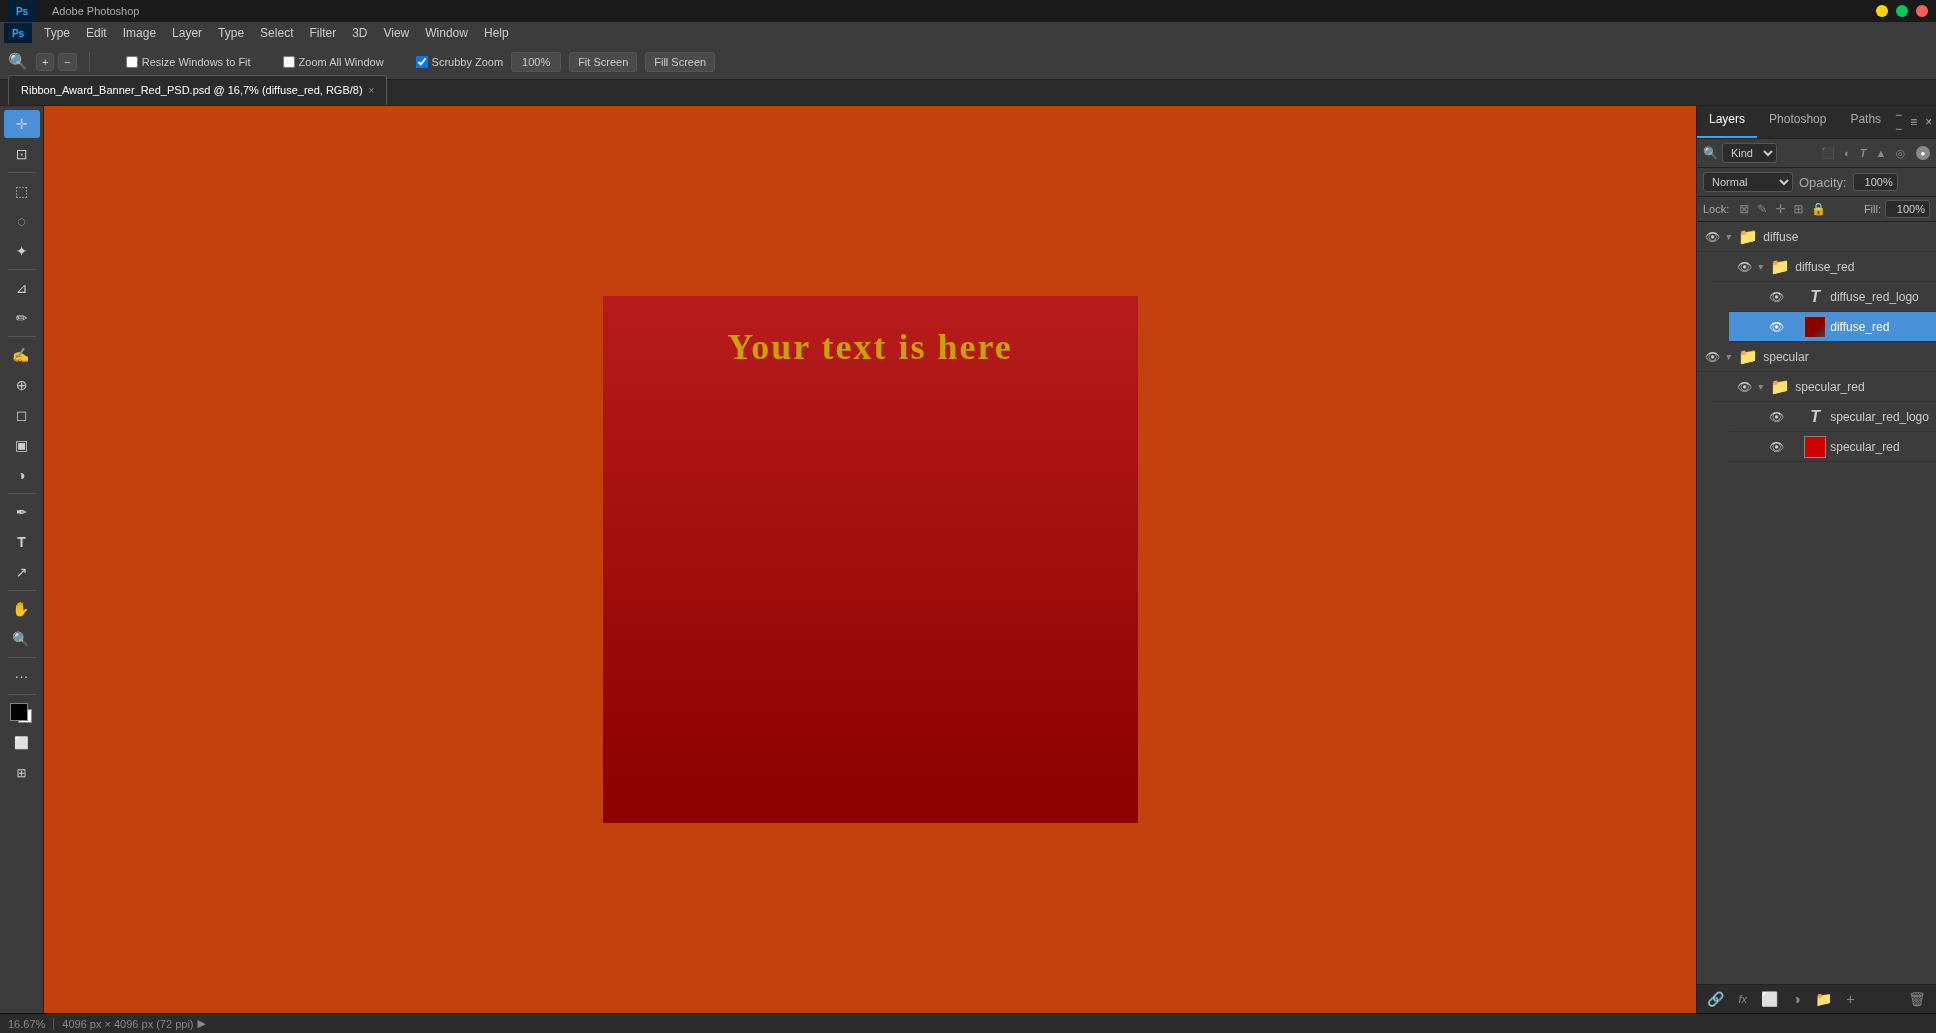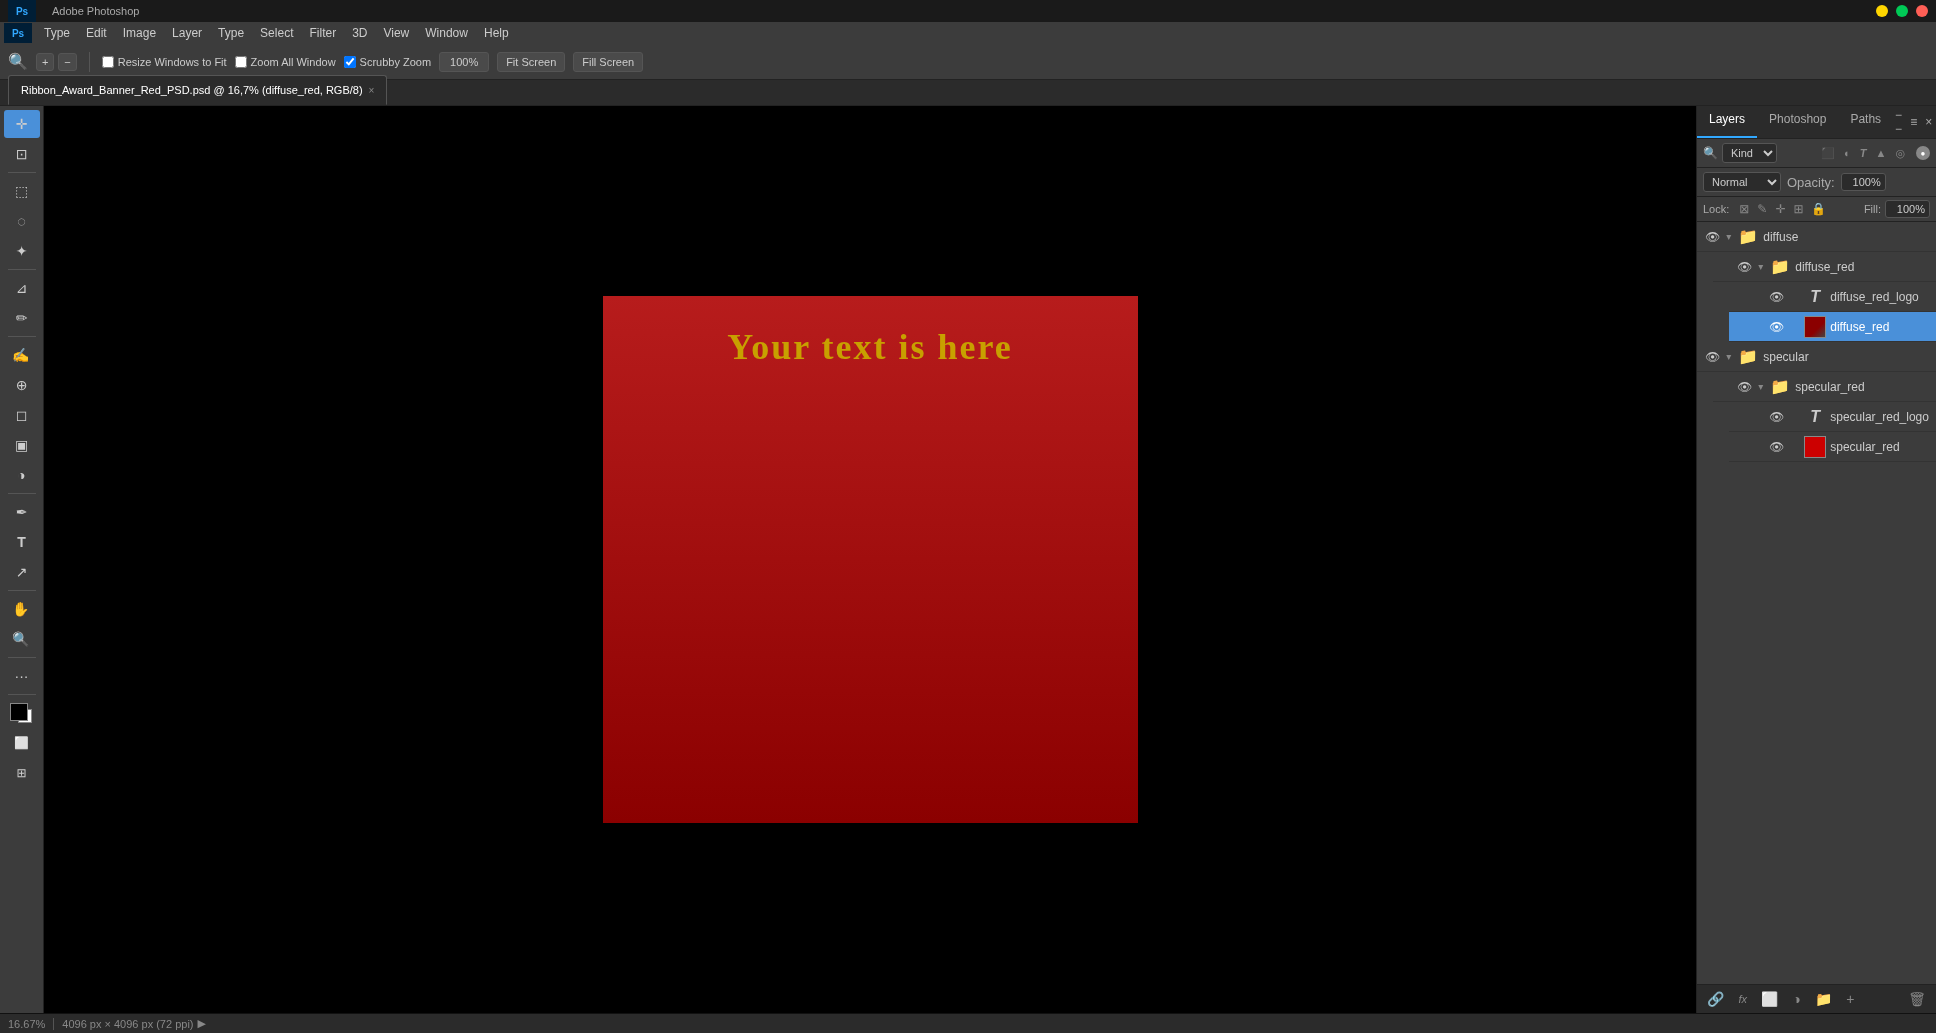--- a/index.html
+++ b/index.html
@@ -17,42 +17,42 @@
     
     #menubar { background: #3c3c3c; height: 22px; display: flex; align-items: center; padding: 0 4px; }
     .menu-item { padding: 2px 8px; color: #ccc; cursor: pointer; font-size: 12px; border-radius: 3px; }
 
     
     #ps-logo { width: 28px; height: 22px; background: #001e36; display: flex; align-items: center; justify-content: center; font-size: 10px; font-weight: bold; color: #31a8ff; margin-right: 4px; }
 
     
     #optionsbar { background: #3c3c3c; height: 36px; display: flex; align-items: center; padding: 0 8px; gap: 8px; border-bottom: 1px solid #222; }
     .opt-btn { background: #4a4a4a; border: 1px solid #555; color: #ccc; padding: 3px 8px; border-radius: 3px; font-size: 11px; cursor: pointer; }
-    .opt-checkbox { display: flex; align-items: center; gap: 4px; font-size: 11px; color: #ccc; cursor: pointer; }
+    .opt-checkbox { display: flex; align-items: center; gap: 4px; font-size: 11px; color: #ccc; cursor: pointer; margin-left: 24px; }
     .opt-checkbox input { width: 12px; height: 12px; }
     .zoom-level { background: #4a4a4a; border: 1px solid #555; color: #ccc; padding: 3px 6px; border-radius: 3px; font-size: 11px; width: 50px; text-align: center; }
     .opt-separator { width: 1px; height: 20px; background: #555; margin: 0 4px; }
 
     
     #tabbar { background: #2b2b2b; height: 26px; display: flex; align-items: flex-end; padding-left: 8px; border-bottom: 1px solid #222; }
     .tab { background: #3c3c3c; border: 1px solid #555; border-bottom: none; padding: 8px 12px; font-size: 11px; color: #ccc; cursor: pointer; display: flex; align-items: flex-end; gap: 6px; border-radius: 3px 3px 0 0; }
     .tab.active { background: #2b2b2b; border-bottom: 1px solid #2b2b2b; color: #fff; }
     .tab-close { color: #888; cursor: pointer; font-size: 10px; }
 
     
     #main { display: flex; height: calc(1033px - 22px - 22px - 36px - 26px - 20px); }
 
     
     #toolbar { background: #3c3c3c; width: 44px; display: flex; flex-direction: column; align-items: center; padding: 4px 0; gap: 2px; border-right: 1px solid #222; overflow: hidden; }
     .tool-btn { width: 36px; height: 28px; display: flex; align-items: center; justify-content: center; cursor: pointer; border-radius: 3px; color: #ccc; font-size: 14px; }
     .tool-btn.active { background: #4a90d9; }
     .tool-separator { width: 28px; height: 1px; background: #555; margin: 2px 0; }
 
     
-    #canvas-area { flex: 1; background: #000000; overflow: hidden; position: relative; display: flex; align-items: center; justify-content: center; }
+    #canvas-area { flex: 1; background: #c2410c; overflow: hidden; position: relative; display: flex; align-items: center; justify-content: center; }
     #canvas { position: relative; }
     #canvas-img { width: 535px; height: 527px; background: linear-gradient(180deg, #b71c1c 0%, #8b0000 100%); display: flex; align-items: flex-start; justify-content: center; padding-top: 30px; }
     .canvas-text { font-size: 36px; font-weight: bold; color: #c8a000; letter-spacing: 2px; font-family: Georgia, serif; }
 
     
     #layers-panel { width: 240px; background: #3c3c3c; border-left: 1px solid #222; display: flex; flex-direction: column; }
     #layers-header { background: #2b2b2b; display: flex; padding: 0; border-bottom: 1px solid #222; }
     .panel-tab { padding: 6px 12px; font-size: 12px; color: #aaa; cursor: pointer; border-bottom: 2px solid transparent; }
     .panel-tab.active { color: #fff; border-bottom: 2px solid #31a8ff; }
     .panel-header-controls { margin-left: auto; display: flex; align-items: center; gap: 4px; padding-right: 6px; }
@@ -60,21 +60,21 @@
 
     
     #layers-filter { background: #3c3c3c; padding: 4px 6px; display: flex; align-items: center; gap: 4px; border-bottom: 1px solid #222; }
     .filter-kind { background: #2b2b2b; border: 1px solid #555; color: #ccc; font-size: 11px; padding: 2px 4px; border-radius: 3px; width: 55px; }
     .filter-icons { display: flex; gap: 3px; margin-left: auto; }
     .filter-icon { color: #888; cursor: pointer; font-size: 11px; padding: 2px 3px; border-radius: 2px; }
     .filter-toggle { width: 14px; height: 14px; border-radius: 50%; background: #888; display: flex; align-items: center; justify-content: center; cursor: pointer; font-size: 8px; color: #fff; margin-left: 4px; }
 
     
     #layers-blend { background: #3c3c3c; padding: 4px 6px; display: flex; align-items: center; gap: 6px; border-bottom: 1px solid #222; }
-    .blend-select { background: #2b2b2b; border: 1px solid #555; color: #ccc; font-size: 11px; padding: 2px 4px; border-radius: 3px; width: 78px; }
+    .blend-select { background: #2b2b2b; border: 1px solid #555; color: #ccc; font-size: 11px; padding: 2px 4px; border-radius: 3px; width: 90px; }
     .opacity-label { font-size: 13px; color: #aaa; }
     .opacity-input { background: #2b2b2b; border: 1px solid #555; color: #ccc; font-size: 11px; padding: 2px 4px; border-radius: 3px; width: 45px; text-align: right; }
 
     
     #layers-lock { background: #3c3c3c; padding: 3px 6px; display: flex; align-items: center; gap: 4px; border-bottom: 1px solid #222; }
     .lock-label { font-size: 11px; color: #aaa; margin-right: 4px; }
     .lock-icon { color: #888; cursor: pointer; font-size: 12px; padding: 2px; }
     .fill-label { font-size: 11px; color: #aaa; margin-left: auto; }
     .fill-input { background: #2b2b2b; border: 1px solid #555; color: #ccc; font-size: 11px; padding: 2px 4px; border-radius: 3px; width: 45px; text-align: right; }
 

